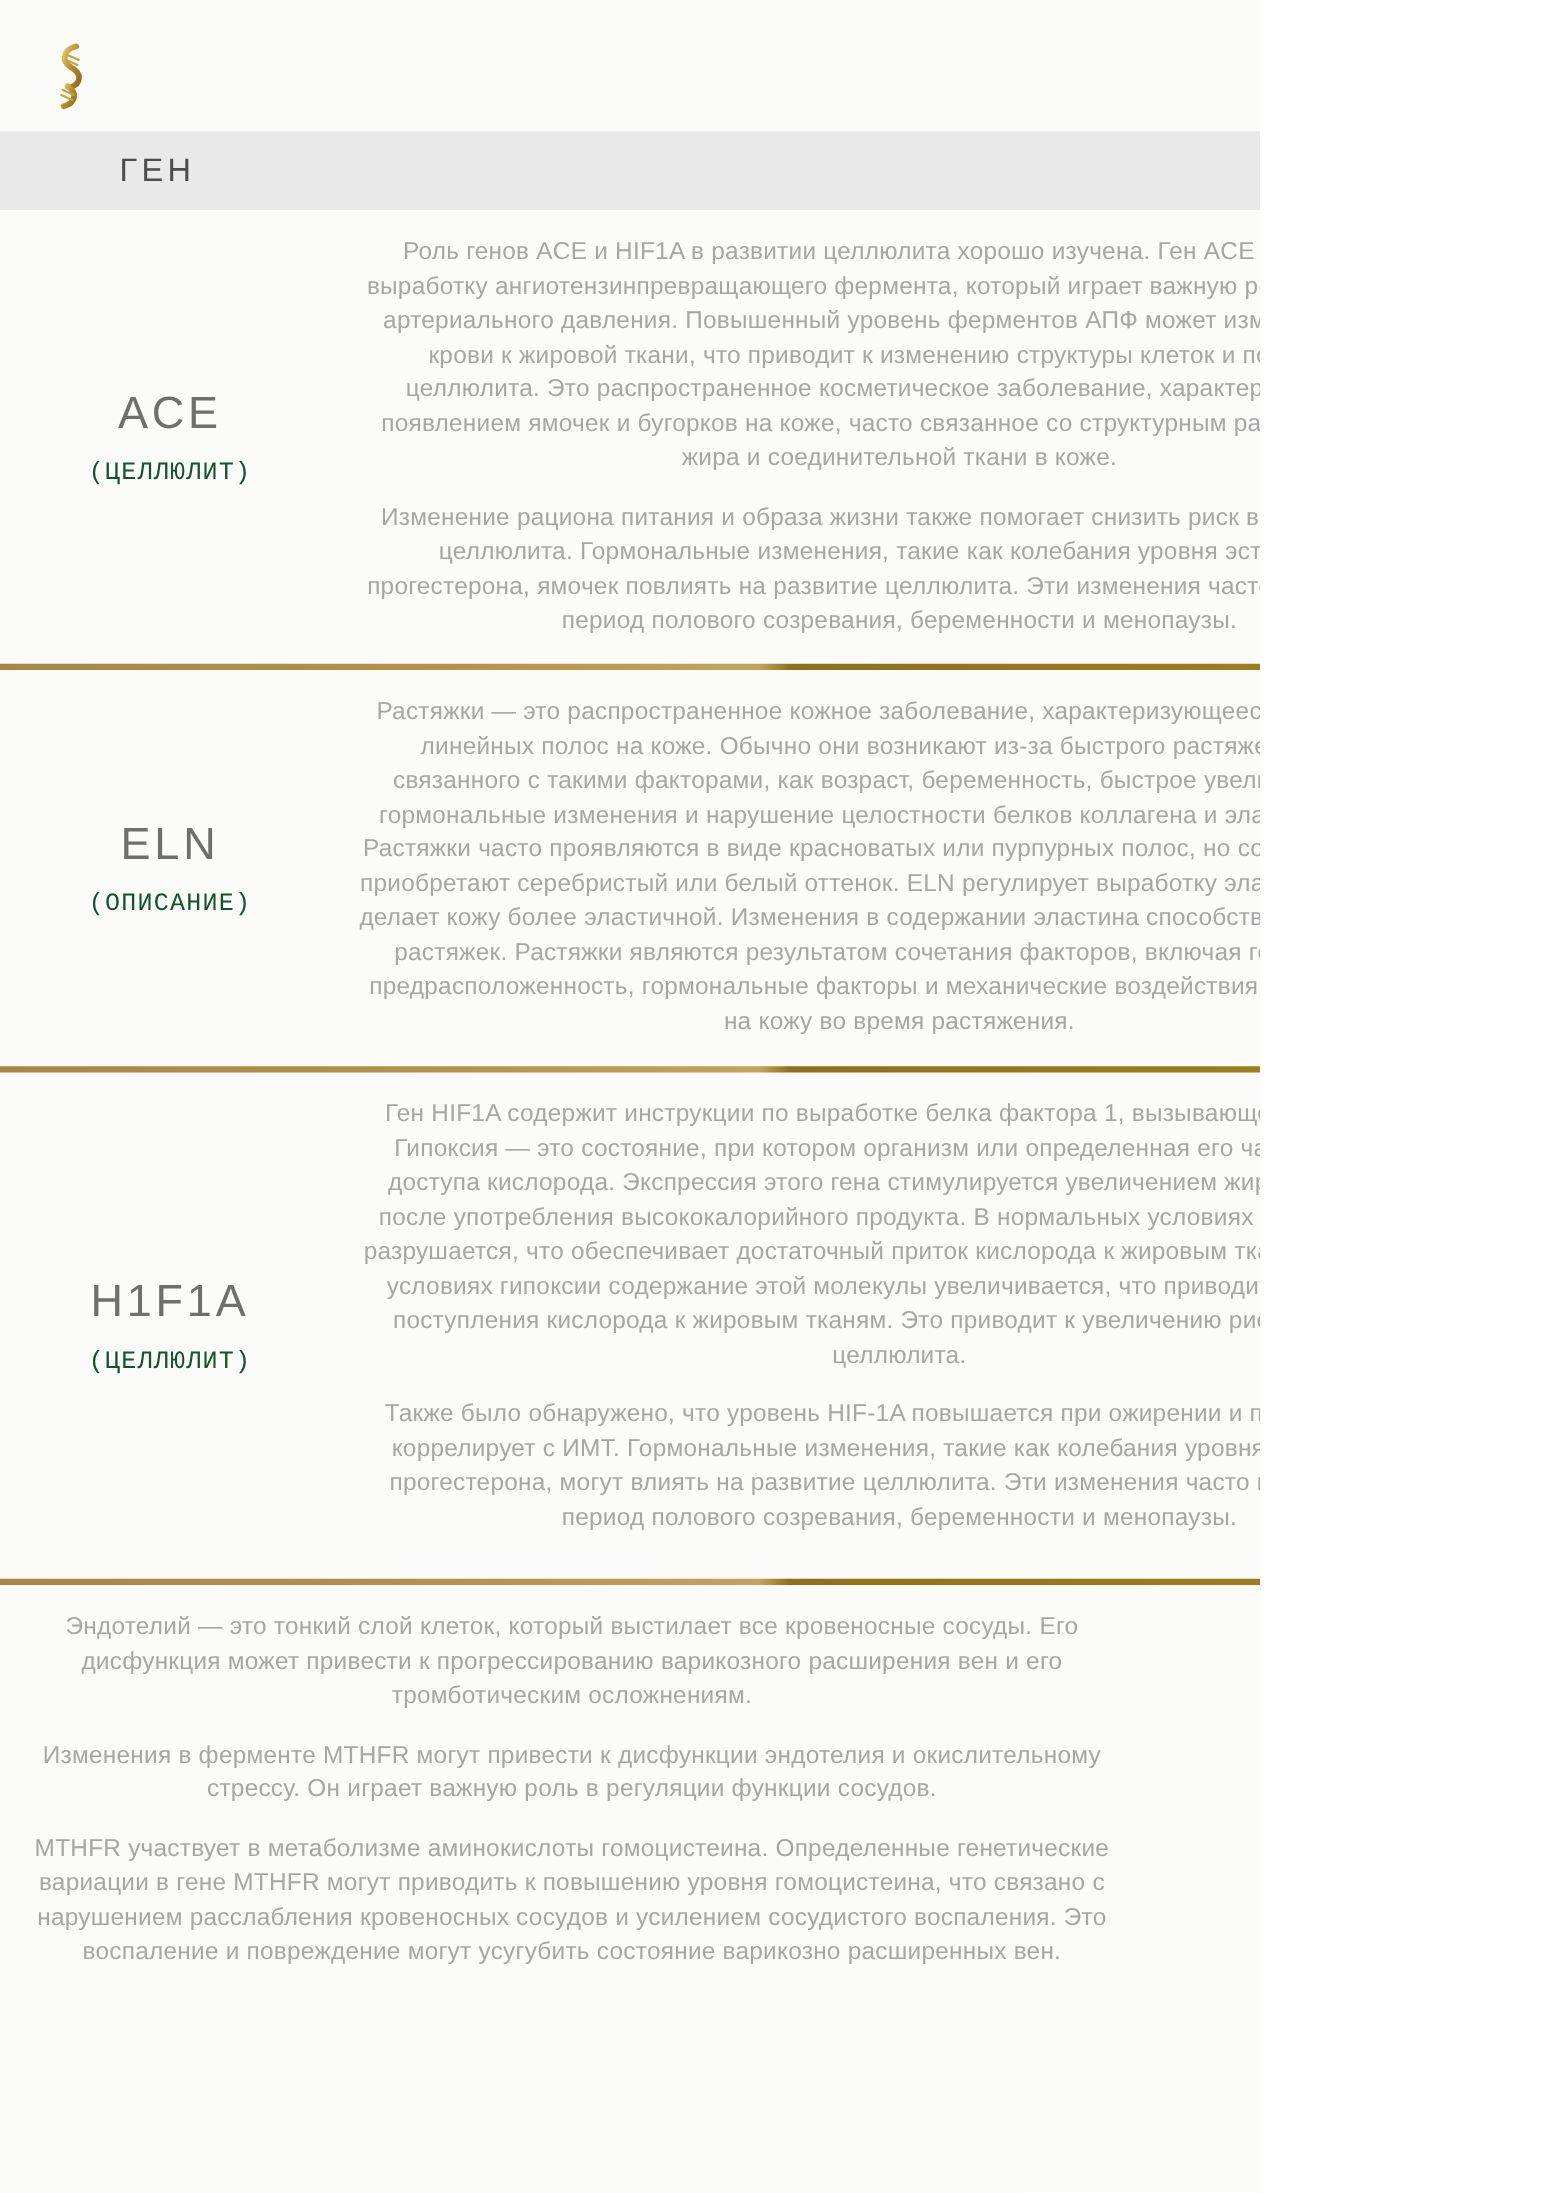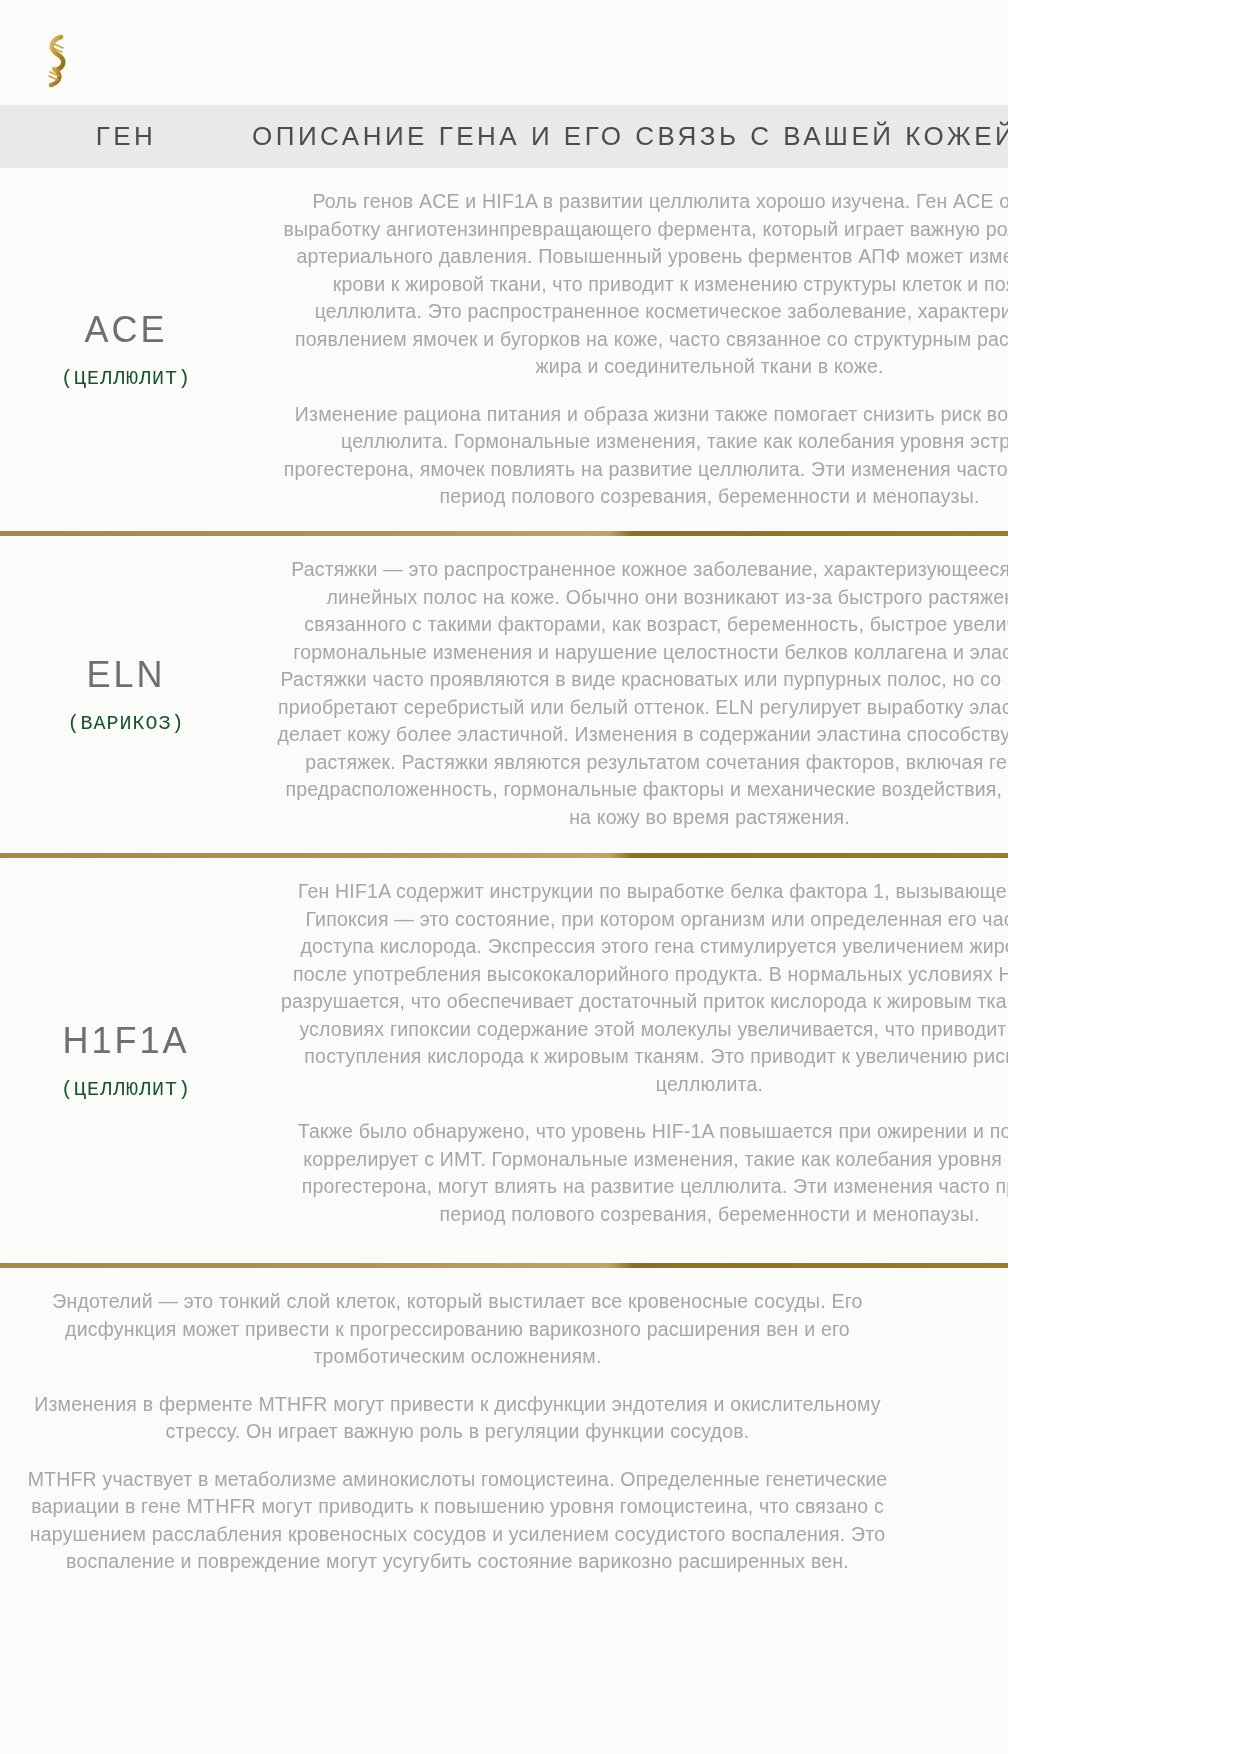--- a/index.html
+++ b/index.html
@@ -41,20 +41,21 @@
   .th-desc { padding-left: 0; }
 
   .row { display: flex; }
   .gene-cell {
     width: 252px;
     flex: 0 0 252px;
     display: flex;
     flex-direction: column;
     align-items: center;
     justify-content: center;
+    margin-left: 10px;
   }
   .gene-name {
     font-size: 36px;
     font-weight: 300;
     letter-spacing: 3px;
     color: #6f6f6f;
   }
   .gene-trait {
     margin-top: 16px;
     font-size: 20px;
@@ -129,39 +130,38 @@
     <path d="M19 3 C8 6 7 15 15 20 C24 25 23 33 14 36" fill="none" stroke="url(#gold)" stroke-width="4.5" stroke-linecap="round"></path>
     <path d="M9 51 C19 48 20 40 12 35" fill="none" stroke="url(#gold)" stroke-width="4.5" stroke-linecap="round"></path>
     <path d="M12 10 L21 14 M11 14 L20 18" stroke="#caa33c" stroke-width="1.6" stroke-linecap="round"></path>
     <path d="M8 38 L17 42 M7 42 L16 46" stroke="#caa33c" stroke-width="1.6" stroke-linecap="round"></path>
   </svg>
 
   <div class="table">
 
     <div class="thead">
       <div class="th th-gene">ГЕН</div>
-      <div class="th th-desc">ОПИСАНИЕ ГЕНА И ЕГО СВЯЗЬ С ВАШЕЙ КОЖЕЙ</div>
     </div>
 
     <div class="row row-ace">
       <div class="gene-cell">
         <div class="gene-name">ACE</div>
         <div class="gene-trait">(ЦЕЛЛЮЛИТ)</div>
       </div>
       <div class="desc-cell">
         <p>Роль генов ACE и HIF1A в развитии целлюлита хорошо изучена. Ген ACE отвечает за выработку ангиотензинпревращающего фермента, который играет важную роль в контроле артериального давления. Повышенный уровень ферментов АПФ может изменить приток крови к жировой ткани, что приводит к изменению структуры клеток и появлению целлюлита. Это распространенное косметическое заболевание, характеризующееся появлением ямочек и бугорков на коже, часто связанное со структурным расположением жира и соединительной ткани в коже.</p>
         <p>Изменение рациона питания и образа жизни также помогает снизить риск возникновения целлюлита. Гормональные изменения, такие как колебания уровня эстрогена и прогестерона, ямочек повлиять на развитие целлюлита. Эти изменения часто происходят в период полового созревания, беременности и менопаузы.</p>
       </div>
     </div>
     <div class="divider"></div>
 
     <div class="row row-eln">
       <div class="gene-cell">
         <div class="gene-name">ELN</div>
-        <div class="gene-trait">(ВАРИКОЗ)</div>
+        <div class="gene-trait">(ОПИСАНИЕ)</div>
       </div>
       <div class="desc-cell">
         <p>Растяжки — это распространенное кожное заболевание, характеризующееся появлением линейных полос на коже. Обычно они возникают из-за быстрого растяжения кожи, связанного с такими факторами, как возраст, беременность, быстрое увеличение веса, гормональные изменения и нарушение целостности белков коллагена и эластина в коже. Растяжки часто проявляются в виде красноватых или пурпурных полос, но со временем они приобретают серебристый или белый оттенок. ELN регулирует выработку эластина, который делает кожу более эластичной. Изменения в содержании эластина способствуют появлению растяжек. Растяжки являются результатом сочетания факторов, включая генетическую предрасположенность, гормональные факторы и механические воздействия, оказываемые на кожу во время растяжения.</p>
       </div>
     </div>
     <div class="divider"></div>
 
     <div class="row row-h1f1a">
       <div class="gene-cell">
         <div class="gene-name">H1F1A</div>

